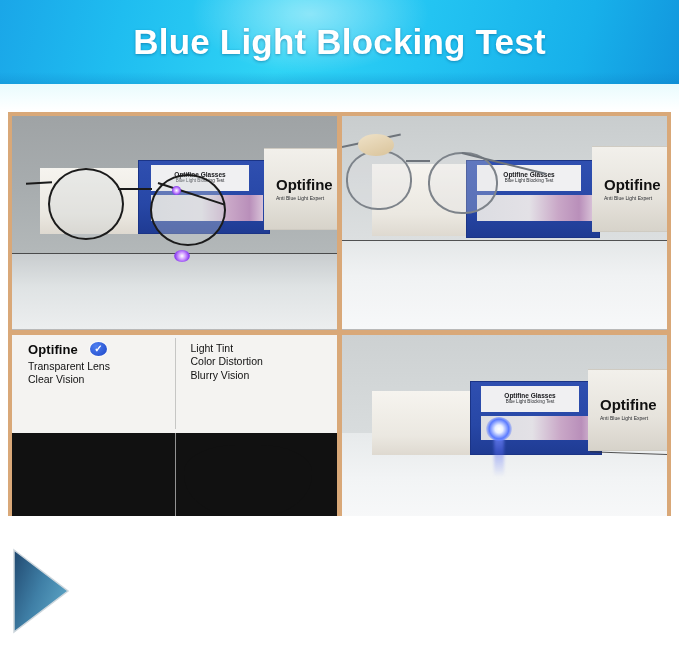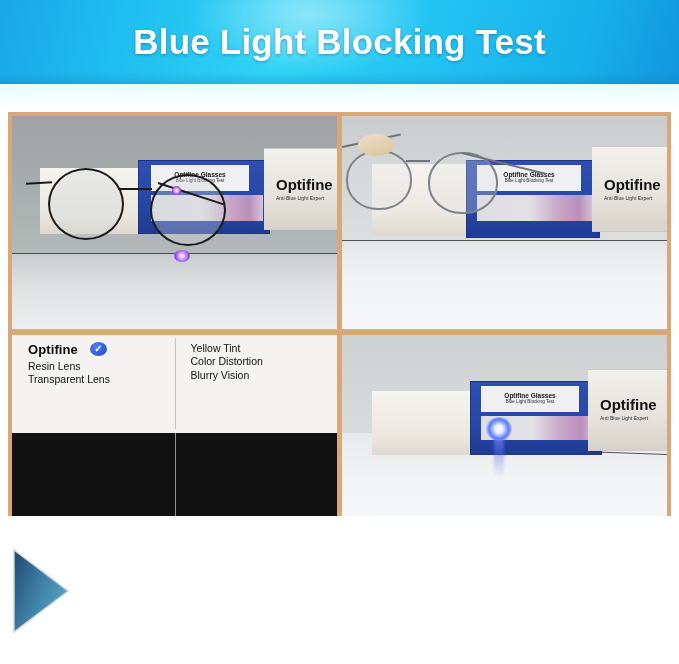--- a/index.html
+++ b/index.html
@@ -205,28 +205,28 @@
     <div class="cmp">
       <div class="cmp-top">
         <div class="cmp-divider"></div>
 
         <div class="cmp-col left">
           <div class="cmp-head">
             <h3>Optifine</h3>
             <span class="badge ok">✓</span>
           </div>
           <ul class="cmp-list">
-            <li>Resin Lens</li>
             <li>Transparent Lens</li>
+            <li>Clear Vision</li>
           </ul>
         </div>
 
         <div class="cmp-col right">
           <ul class="cmp-list">
-            <li>Yellow Tint</li>
+            <li>Light Tint</li>
             <li>Color Distortion</li>
             <li>Blurry Vision</li>
           </ul>
         </div>
       </div>
 
       <div class="cmp-photo">
         <div class="scene">
           <div class="sky"></div>
           <div class="cloud" style="left:18px;top:10px;width:90px;height:16px;"></div>

